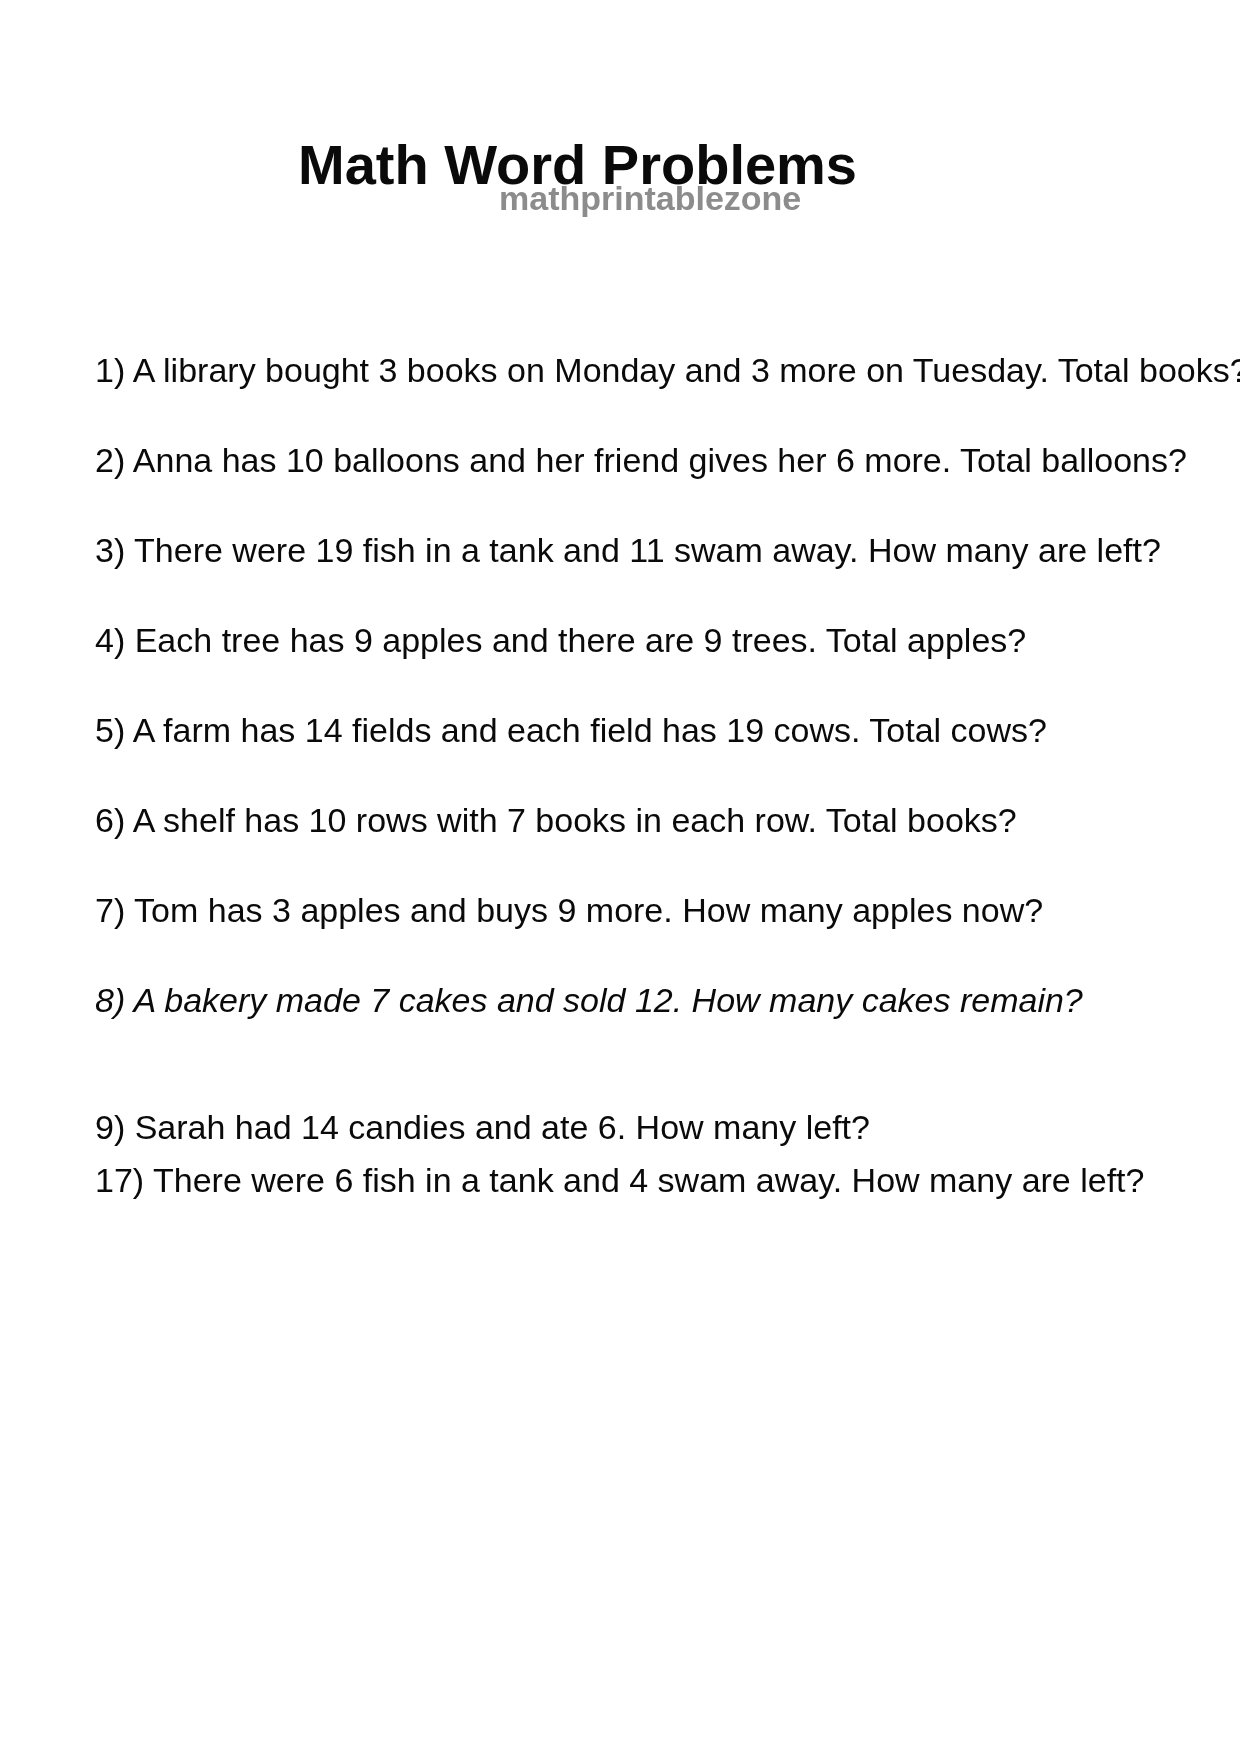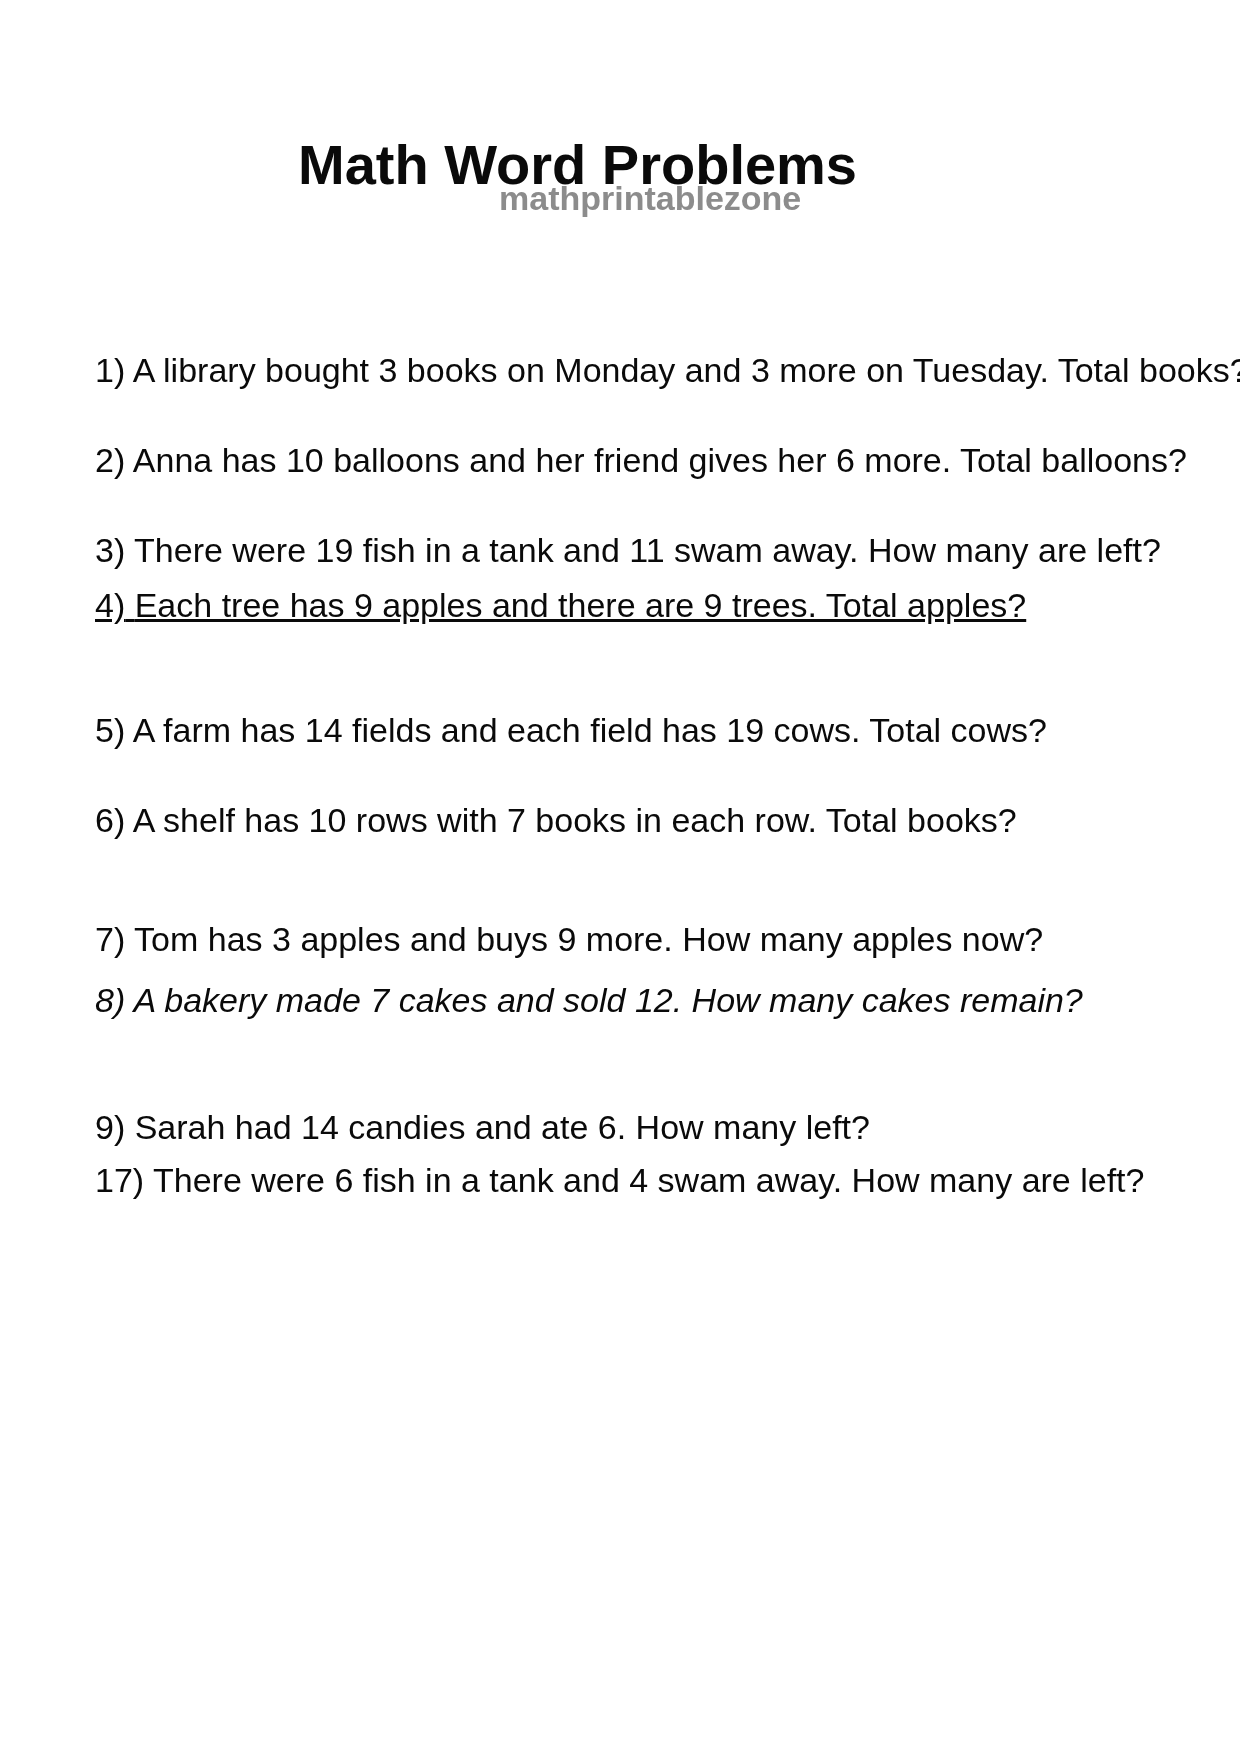--- a/index.html
+++ b/index.html
@@ -39,24 +39,24 @@
     position: absolute;
     left: 95px;
     font-size: 34px;
     line-height: 34px;
     white-space: nowrap;
     color: #0a0a0a;
   }
   .problem.p0  { top: 353px; }
   .problem.p1  { top: 443px; }
   .problem.p2  { top: 533px; }
-  .problem.p3  { top: 588px; text-decoration: underline; }
+  .problem.p3  { top: 623px; }
   .problem.p4  { top: 713px; }
   .problem.p5  { top: 803px; }
-  .problem.p6  { top: 922px; }
+  .problem.p6  { top: 893px; }
   .problem.p7  { top: 983px; font-style: italic; }
   .problem.p8  { top: 1110px; }
   .problem.p9  { top: 1163px; }
 </style>
 </head>
 <body>
 
 <div class="page">
 
   <h1 class="doc-title">Math Word Problems</h1>

